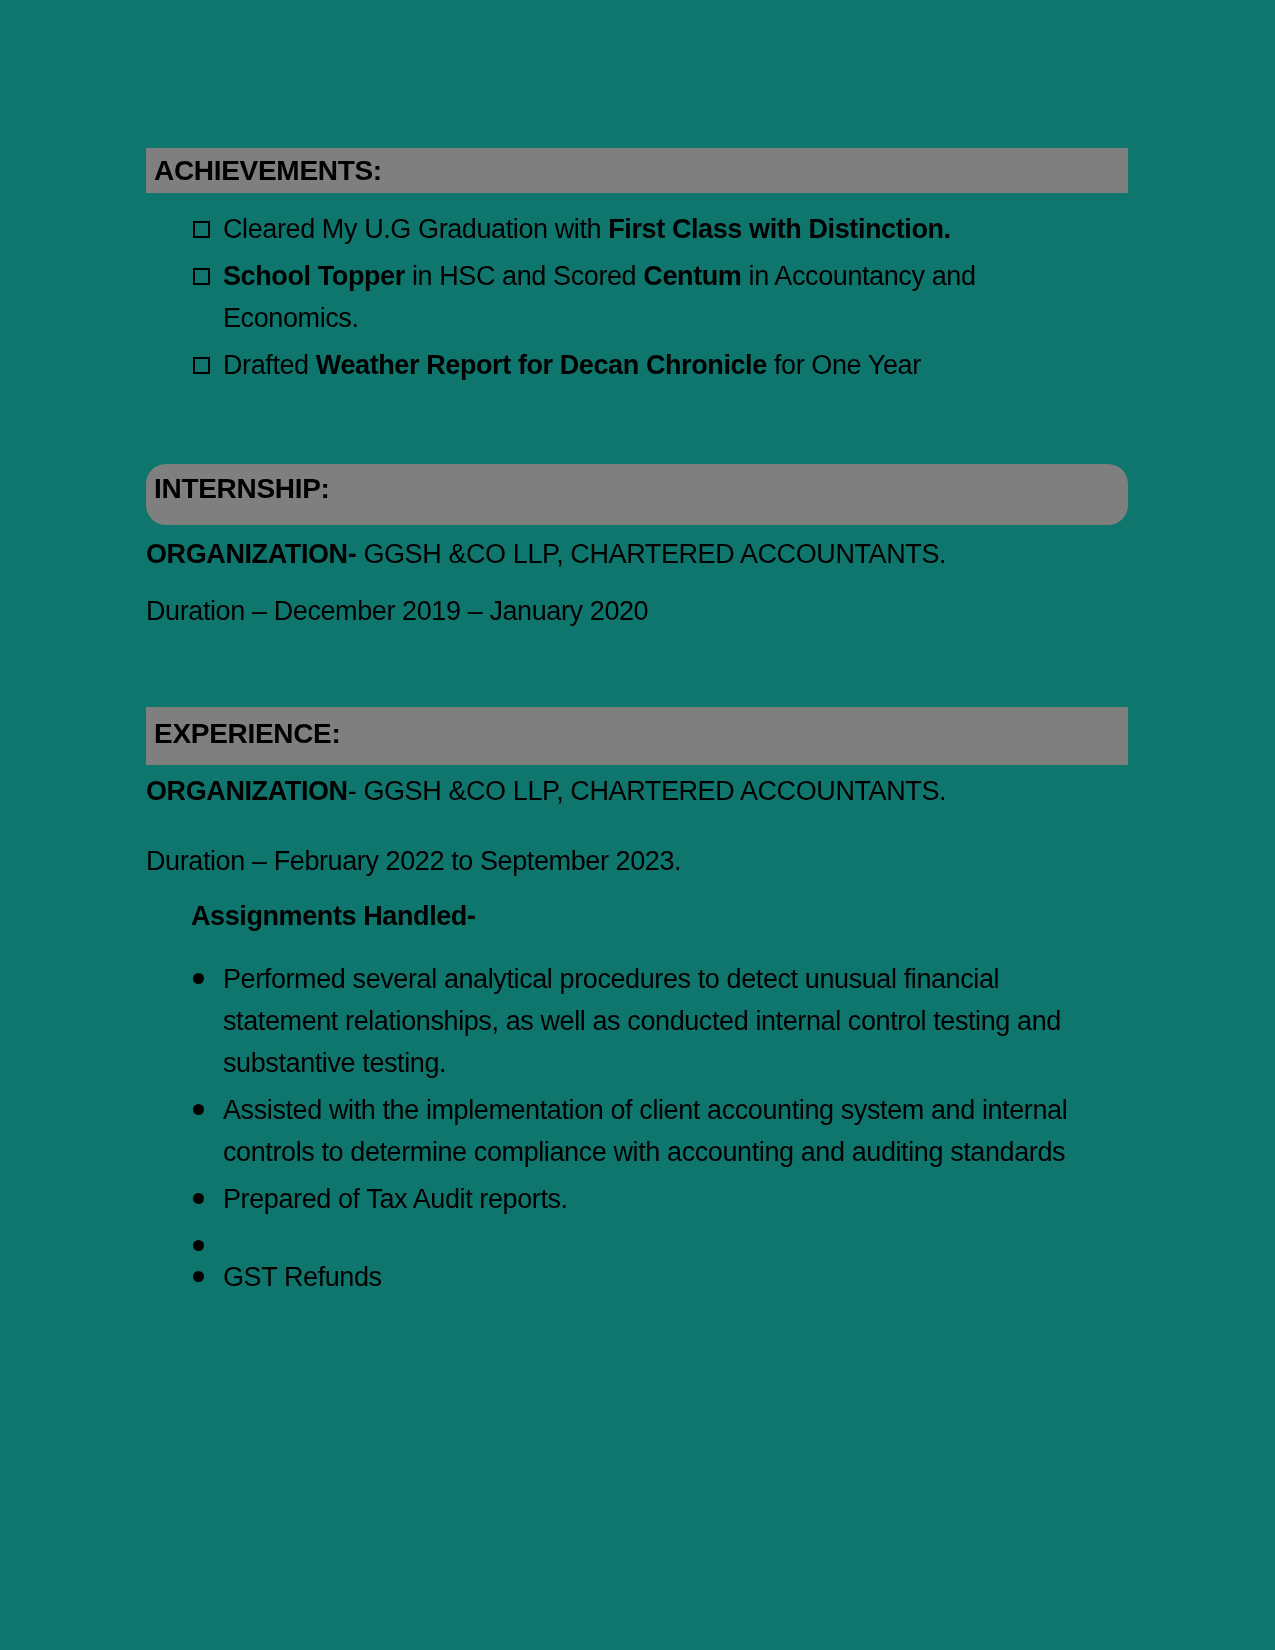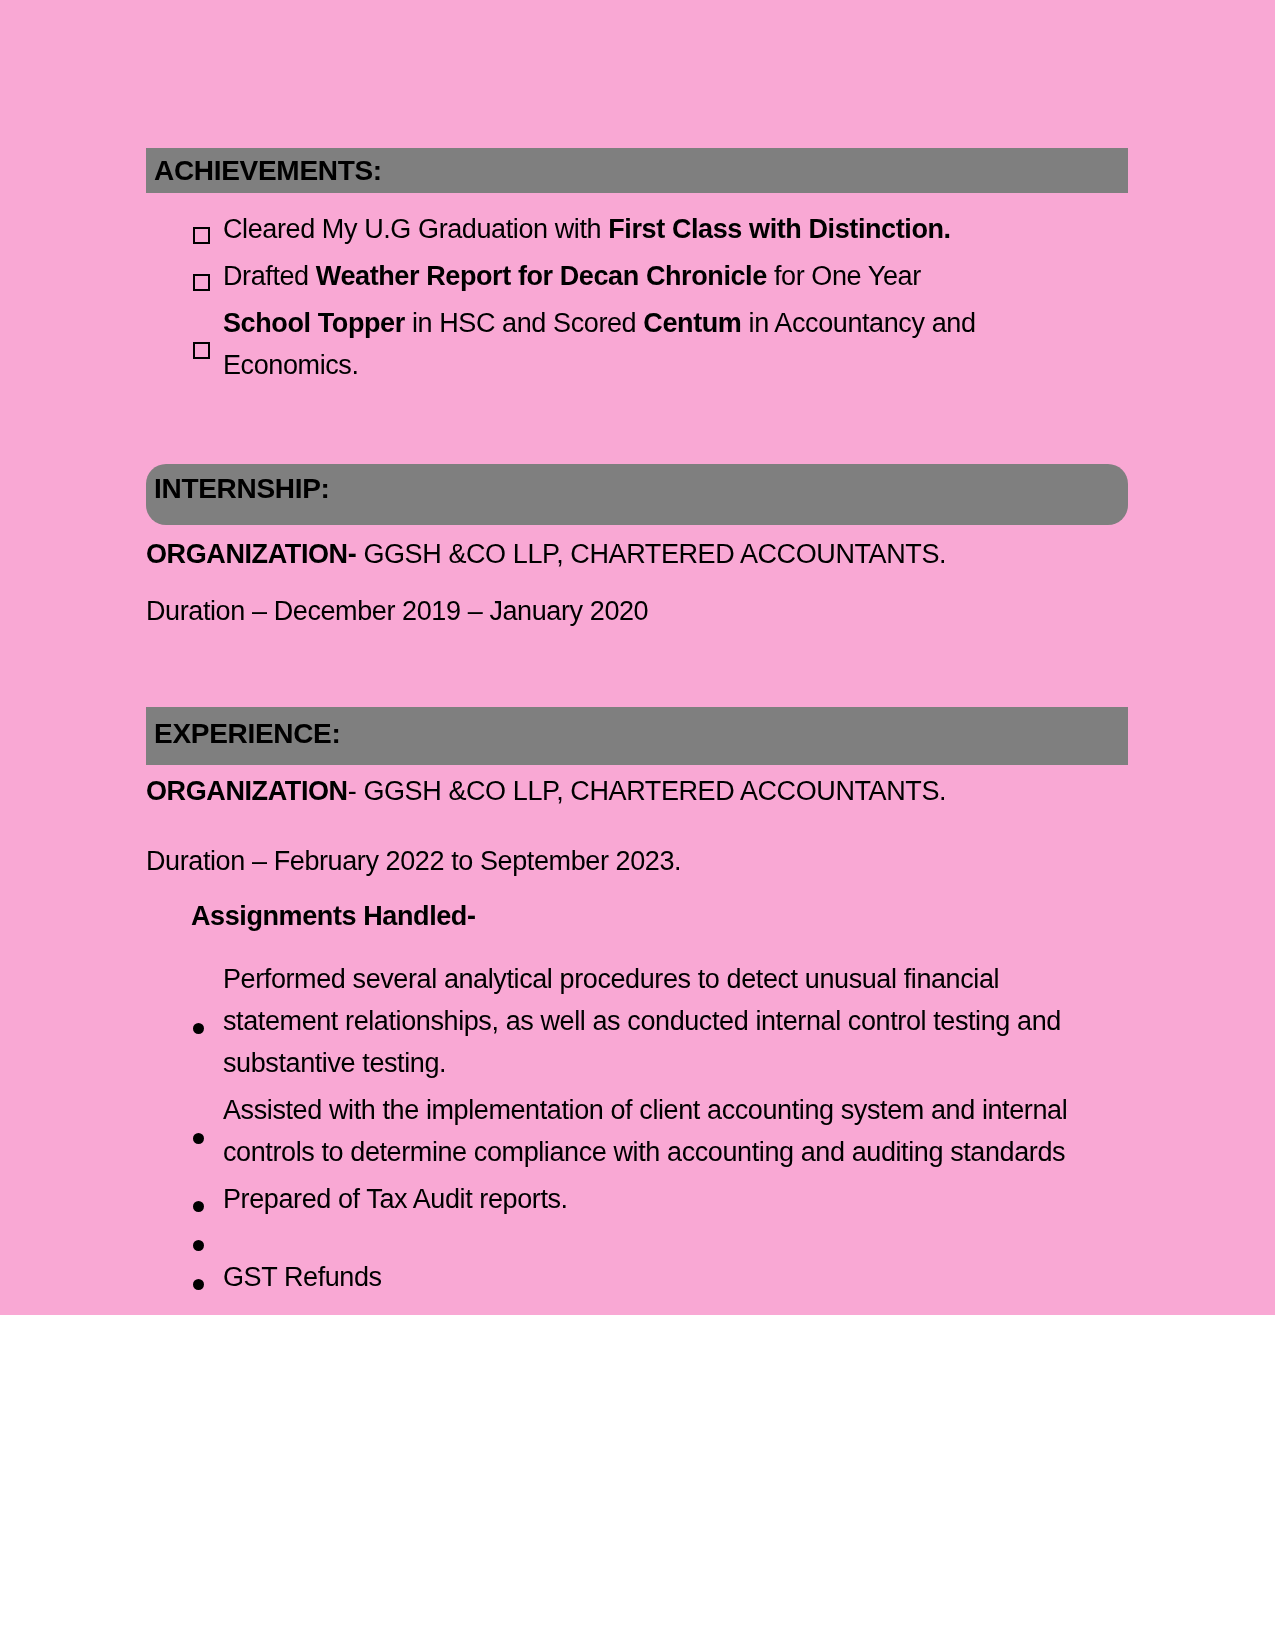--- a/index.html
+++ b/index.html
@@ -10,22 +10,22 @@
   body {
     width: 1275px;
     height: 1650px;
     font-family: "Liberation Sans", sans-serif;
     color: #000000;
     position: relative;
   }
   .page {
     position: relative;
     width: 1275px;
-    height: 1315px;
-    background: #f9a8d4;
+    height: 1650px;
+    background: #0f766e;
     overflow: hidden;
   }
   .content {
     position: absolute;
     left: 146px;
     top: 0;
     width: 982px;
   }
   
   .section-bar {
@@ -59,21 +59,21 @@
   
   ul.blist {
     list-style: none;
     margin: 0;
     padding: 0;
   }
   ul.ach-list { margin-top: 15px; }
   ul.exp-list { margin-top: 21px; }
   ul.blist li {
     display: flex;
-    align-items: center;
+    align-items: flex-start;
     margin-bottom: 5px;
   }
   ul.blist li:last-child { margin-bottom: 0; }
   .bullet-cell {
     flex: 0 0 77px;
     box-sizing: border-box;
     padding-left: 47px;
   }
   .sq-bullet {
     display: block;
@@ -114,27 +114,27 @@
       <li>
         <span class="bullet-cell">
           <span class="sq-bullet"></span>
         </span>
         <span class="li-text"><span>Cleared My U.G Graduation with </span><span class="b">First Class with Distinction.</span></span>
       </li>
       <li>
         <span class="bullet-cell">
           <span class="sq-bullet"></span>
         </span>
-        <span class="li-text"><span>Drafted </span><span class="b">Weather Report for Decan Chronicle</span><span> for One Year</span></span>
+        <span class="li-text"><span class="b">School Topper</span><span> in HSC and Scored </span><span class="b">Centum</span><span> in Accountancy and Economics.</span></span>
       </li>
       <li>
         <span class="bullet-cell">
           <span class="sq-bullet"></span>
         </span>
-        <span class="li-text"><span class="b">School Topper</span><span> in HSC and Scored </span><span class="b">Centum</span><span> in Accountancy and Economics.</span></span>
+        <span class="li-text"><span>Drafted </span><span class="b">Weather Report for Decan Chronicle</span><span> for One Year</span></span>
       </li>
     </ul>
 
     <div class="section-bar bar-internship">
       <span>INTERNSHIP:</span>
     </div>
 
     <p class="para org-line"><span class="b">ORGANIZATION-</span><span> GGSH &amp;CO LLP, CHARTERED ACCOUNTANTS.</span></p>
 
     <p class="para duration-line">Duration – December 2019 – January 2020</p>

